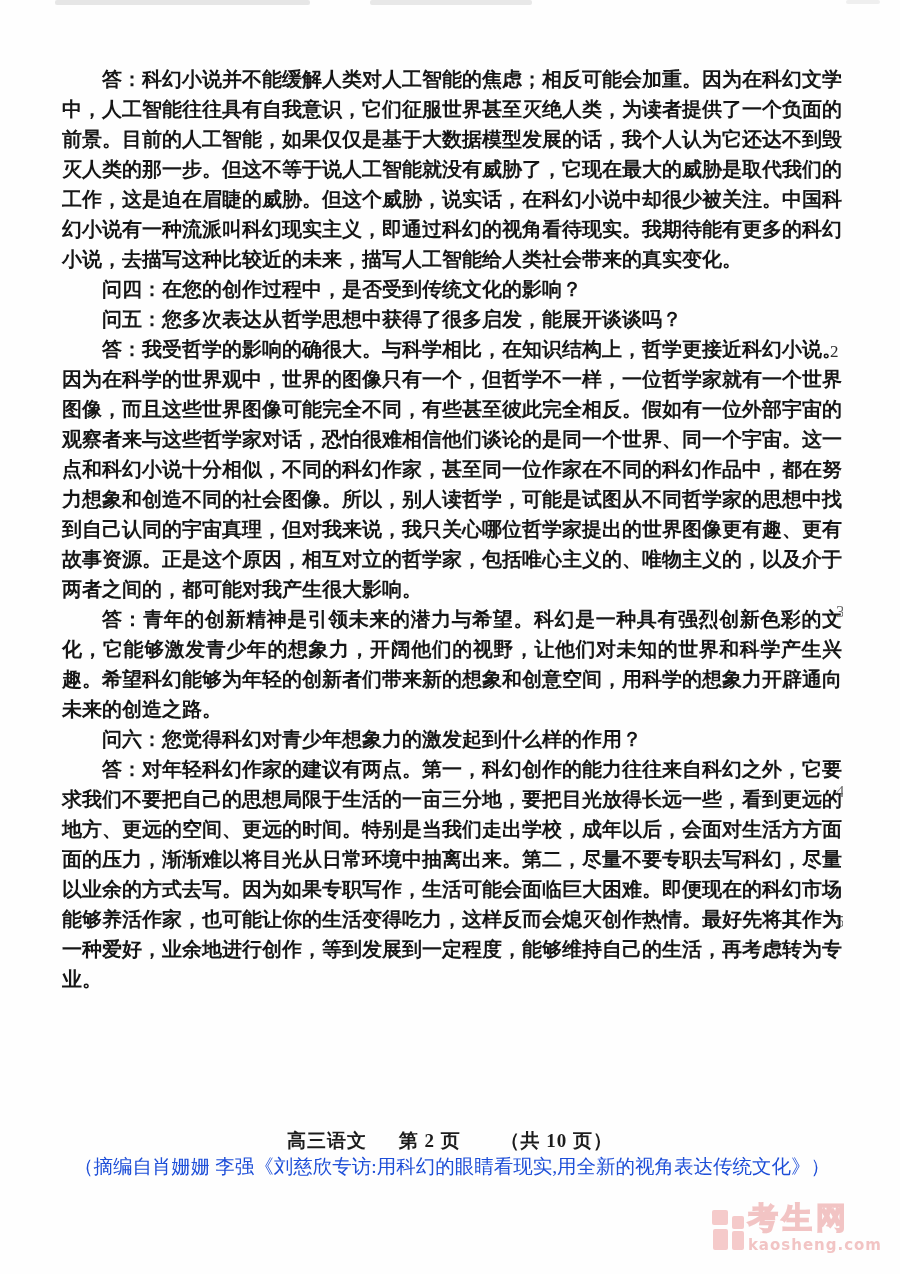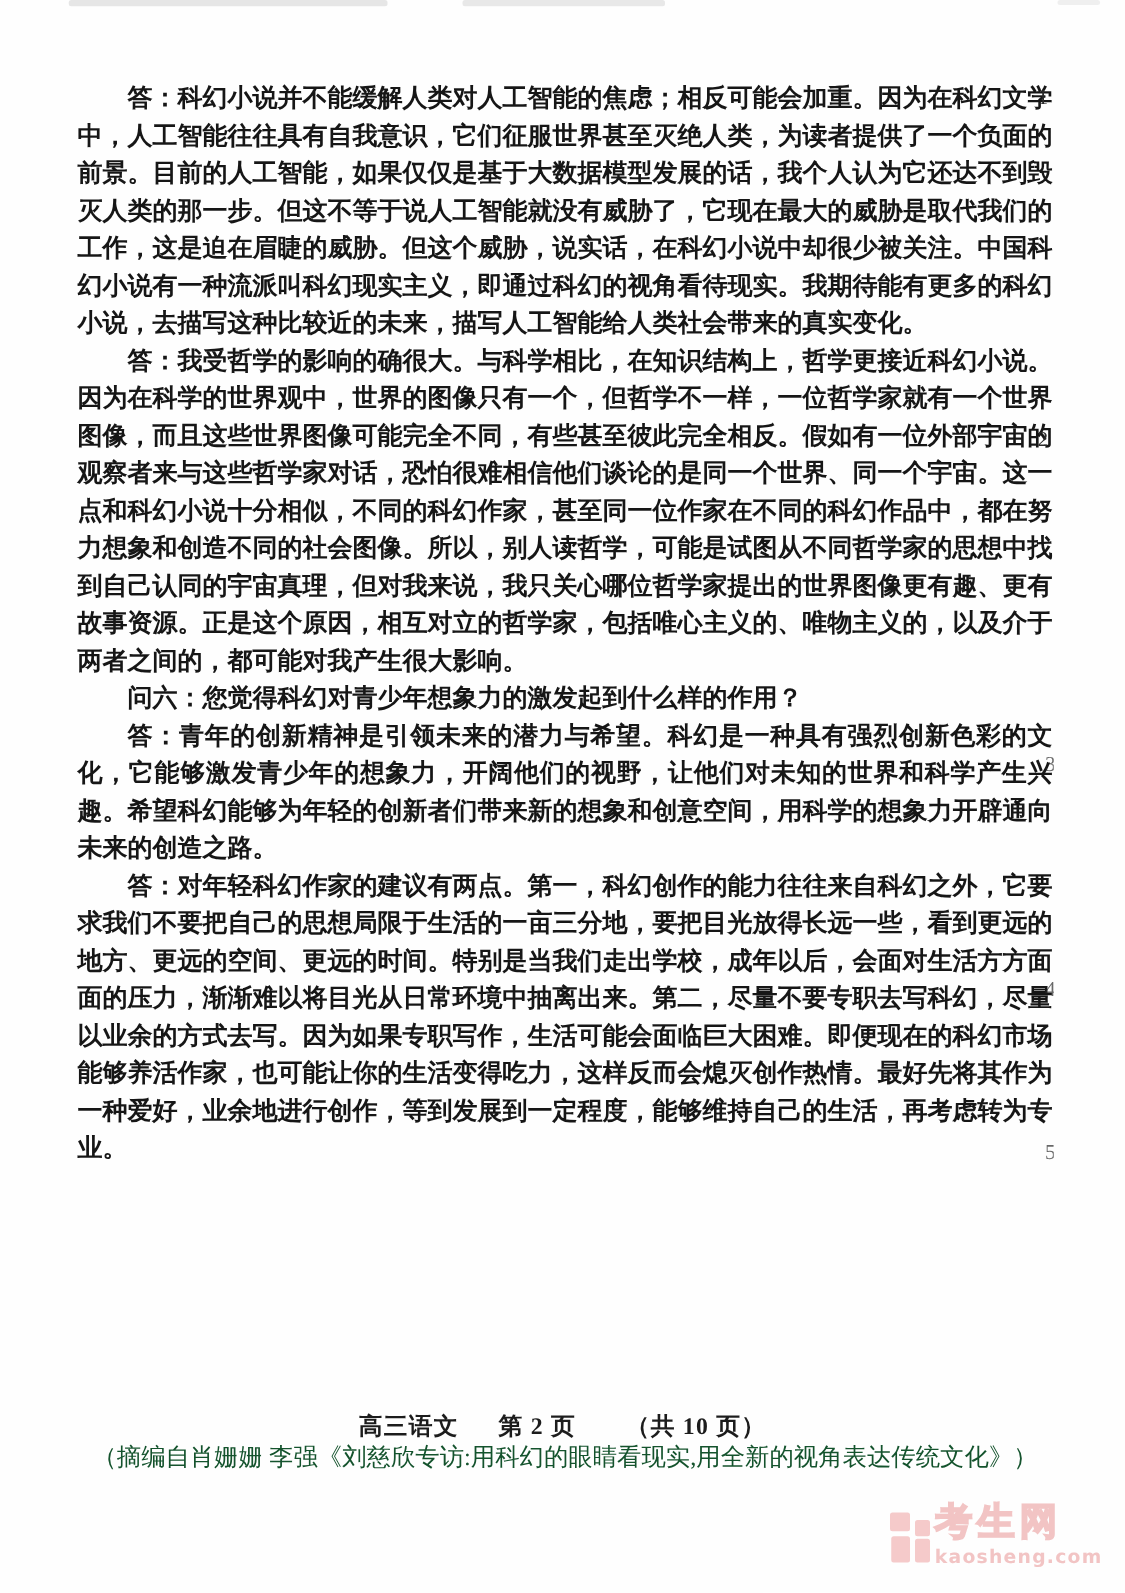--- a/index.html
+++ b/index.html
@@ -15,21 +15,21 @@
 
   
   .content{position:absolute;left:62px;top:64px;width:780px;
            font-size:20px;line-height:30px;}
   .para{margin:0;text-indent:2em;text-align:justify;text-align-last:left;
         text-justify:inter-ideograph;}
   .seg{font-weight:700;}
   .seg.b{font-weight:700;}
 
   .attribution{position:absolute;left:62px;top:1152px;width:780px;
-               font-size:19.5px;line-height:30px;text-align:center;color:#14532d;}
+               font-size:19.5px;line-height:30px;text-align:center;color:#1d4ed8;}
 
   .footer{position:absolute;left:0;top:1128px;width:100%;text-align:center;
           font-size:19px;font-weight:600;color:#1c1c1c;letter-spacing:1px;}
   .footer span{display:inline-block;}
   .footer .gap1{margin-right:26px;}
   .footer .gap2{margin-right:34px;}
 
   
   .margin-num{position:absolute;left:830px;width:18px;
               font-family:"Liberation Serif",serif;font-size:17px;color:#2a2a2a;}
@@ -55,23 +55,25 @@
 <body>
 
 <div class="page">
 
   <div class="scan-bar sb1"></div>
   <div class="scan-bar sb2"></div>
   <div class="scan-bar sb3"></div>
 
   <div class="content">
       <p class="para answer"><span class="seg b">答：</span><span class="seg">科幻小说并不能缓解人类对人工智能的焦虑；相反可能会加重。因为在科幻文学中，人工智能往往具有自我意识，它们征服世界甚至灭绝人类，为读者提供了一个负面的前景。目前的人工智能，如果仅仅是基于大数据模型发展的话，我个人认为它还达不到毁灭人类的那一步。但这不等于说人工智能就没有威胁了，它现在最大的威胁是取代我们的工作，这是迫在眉睫的威胁。但这个威胁，说实话，在科幻小说中却很少被关注。中国科幻小说有一种流派叫</span><span class="seg b">科幻现实主义</span><span class="seg">，即通过科幻的视角看待现实。我期待能有更多的科幻小说，去描写这种比较近的未来，描写人工智能给人类社会带来的真实变化。</span></p>
+      <p class="para question"><span class="seg b">问四：</span><span class="seg">在您的创作过程中，是否受到传统文化的影响？</span></p>
+      <p class="para question"><span class="seg b">问五：</span><span class="seg">您多次表达从哲学思想中获得了很多启发，能展开谈谈吗？</span></p>
       <p class="para answer"><span class="seg b">答：</span><span class="seg">我受哲学的影响的确很大。与科学相比，在知识结构上，哲学更接近科幻小说。因为在科学的世界观中，世界的图像只有一个，但哲学不一样，一位哲学家就有一个世界图像，而且这些世界图像可能完全不同，有些甚至彼此完全相反。假如有一位外部宇宙的观察者来与这些哲学家对话，恐怕很难相信他们谈论的是同一个世界、同一个宇宙。这一点和科幻小说十分相似，不同的科幻作家，甚至同一位作家在不同的科幻作品中，都在努力想象和创造不同的社会图像。所以，别人读哲学，可能是试图从不同哲学家的思想中找到自己认同的宇宙真理，但对我来说，我只关心哪位哲学家提出的世界图像更有趣、更有故事资源。正是这个原因，相互对立的哲学家，包括唯心主义的、唯物主义的，以及介于两者之间的，都可能对我产生很大影响。</span></p>
+      <p class="para answer"><span class="seg b">答：</span><span class="seg">青年的创新精神是引领未来的潜力与希望。科幻是一种具有强烈创新色彩的文化，它能够激发青少年的想象力，开阔他们的视野，让他们对未知的世界和科学产生兴趣。希望科幻能够为年轻的创新者们带来新的想象和创意空间，用科学的想象力开辟通向未来的创造之路。</span></p>
       <p class="para question"><span class="seg b">问六：</span><span class="seg">您觉得科幻对青少年想象力的激发起到什么样的作用？</span></p>
-      <p class="para answer"><span class="seg b">答：</span><span class="seg">青年的创新精神是引领未来的潜力与希望。科幻是一种具有强烈创新色彩的文化，它能够激发青少年的想象力，开阔他们的视野，让他们对未知的世界和科学产生兴趣。希望科幻能够为年轻的创新者们带来新的想象和创意空间，用科学的想象力开辟通向未来的创造之路。</span></p>
       <p class="para answer"><span class="seg b">答：</span><span class="seg">对年轻科幻作家的建议有两点。第一，科幻创作的能力往往来自科幻之外，它要求我们不要把自己的思想局限于生活的一亩三分地，要把目光放得长远一些，看到更远的地方、更远的空间、更远的时间。特别是当我们走出学校，成年以后，会面对生活方方面面的压力，渐渐难以将目光从日常环境中抽离出来。第二，尽量不要专职去写科幻，尽量以业余的方式去写。因为如果专职写作，生活可能会面临巨大困难。即便现在的科幻市场能够养活作家，也可能让你的生活变得吃力，这样反而会熄灭创作热情。最好先将其作为一种爱好，业余地进行创作，等到发展到一定程度，能够维持自己的生活，再考虑转为专业。</span></p>
     </div>
 
   <div class="attribution">（摘编自肖姗姗 李强《刘慈欣专访:用科幻的眼睛看现实,用全新的视角表达传统文化》）</div>
 
   <div class="footer">
     <span class="gap1">高三语文</span>
     <span class="gap2">第 2 页</span>
     <span>（共 10 页）</span>
   </div>

